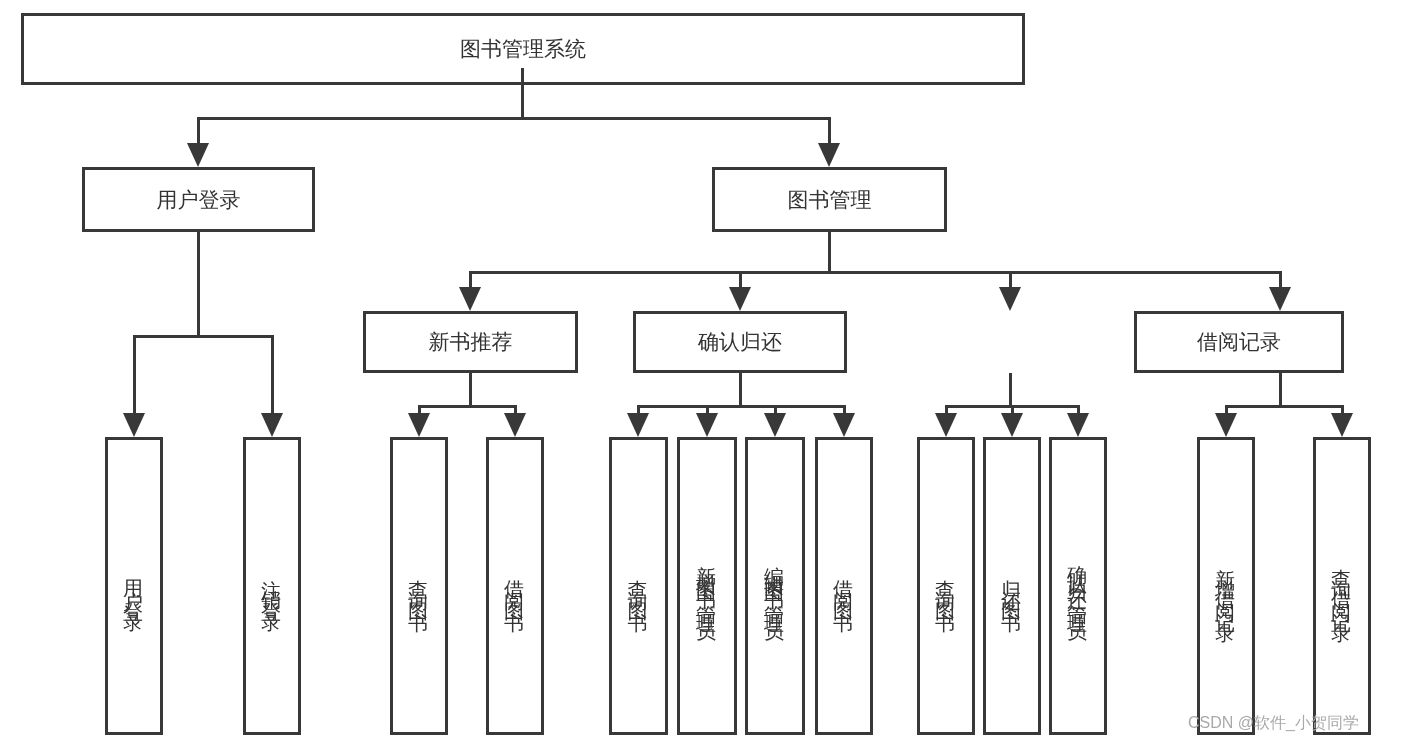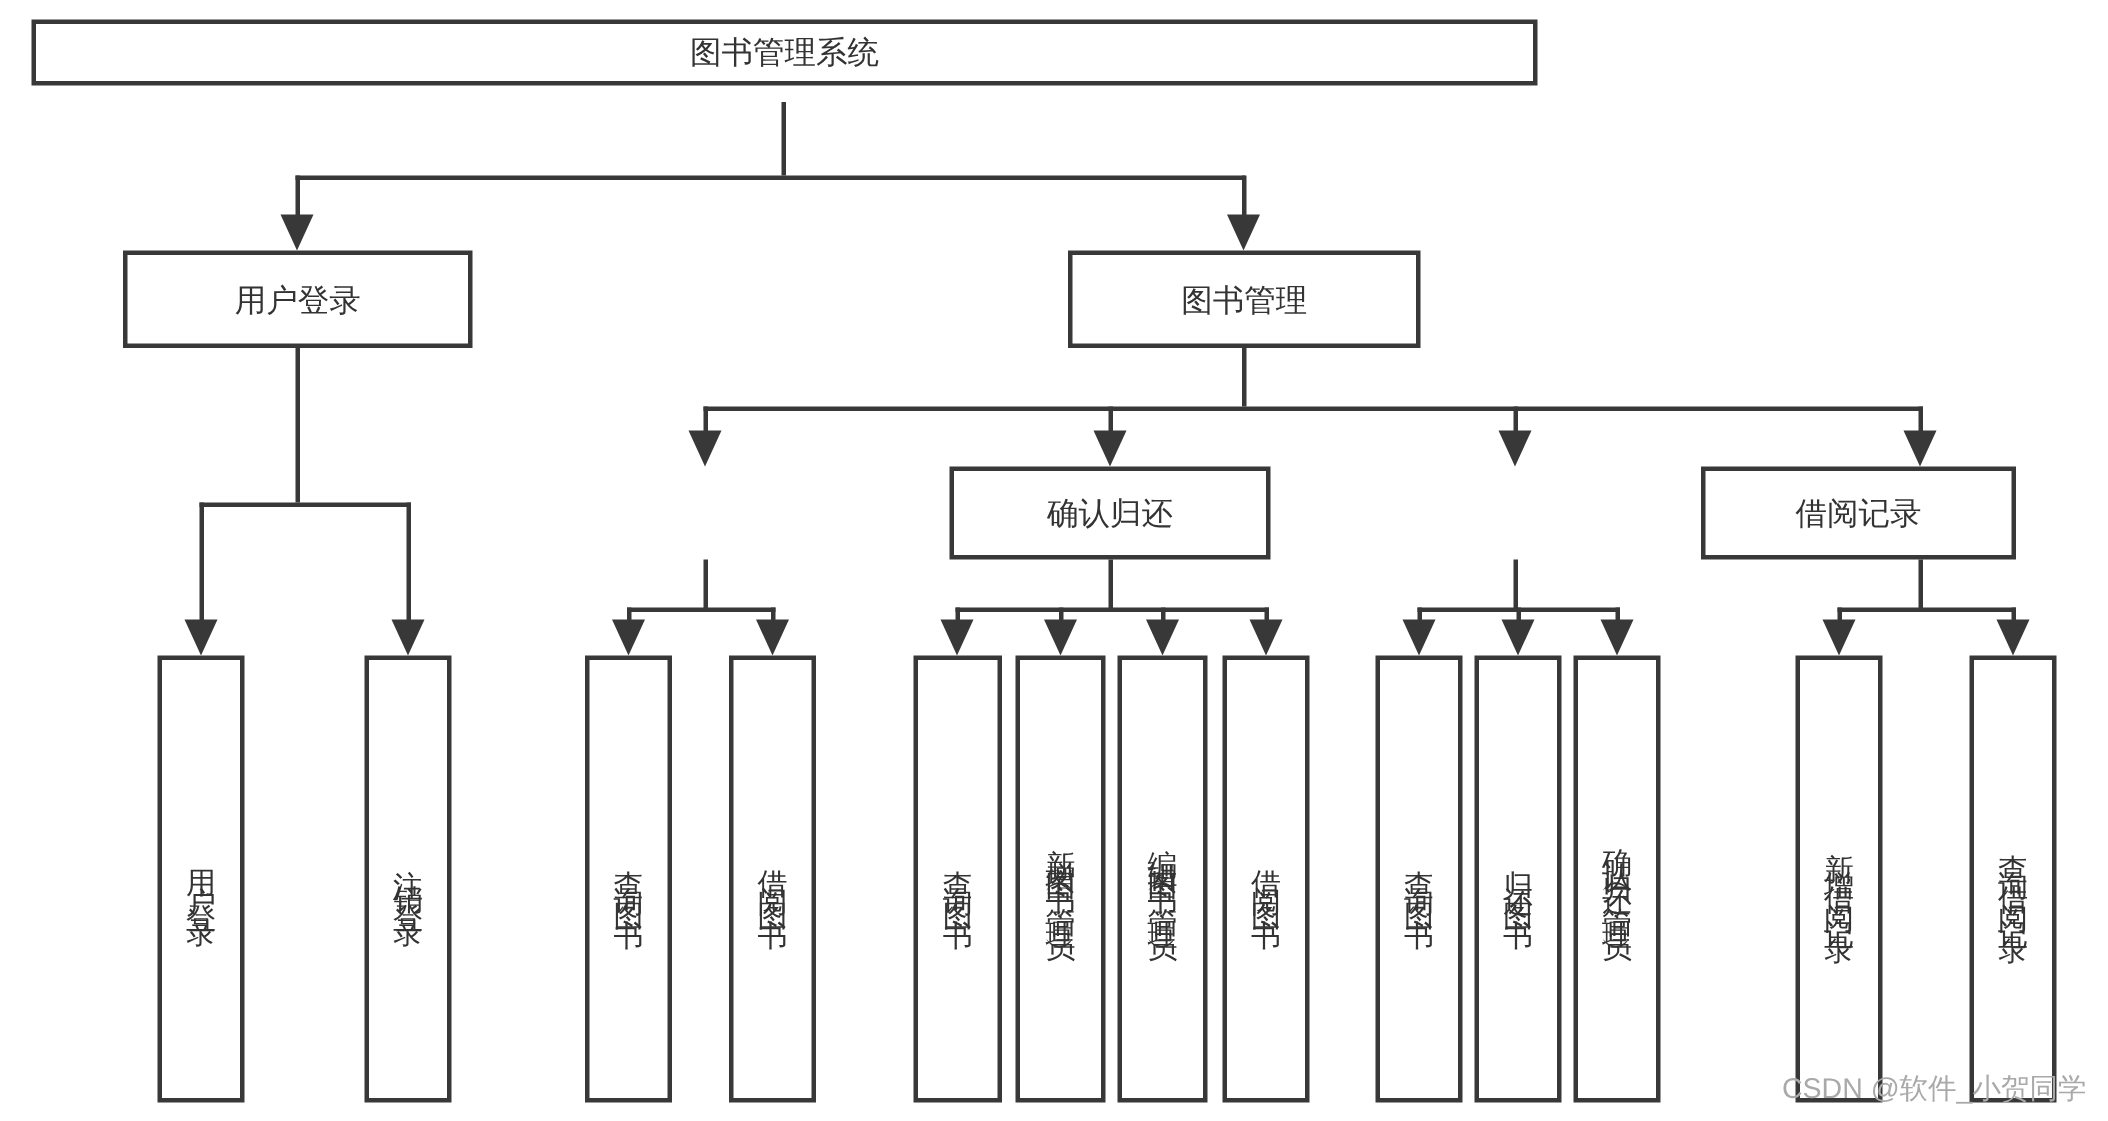--- a/index.html
+++ b/index.html
@@ -37,32 +37,32 @@
   .hline{height:3px;}
   .head{
     position:absolute;width:0;height:0;
     border-left:11px solid transparent;
     border-right:11px solid transparent;
     border-top:24px solid var(--line);
   }
   #watermark{
     position:absolute;
     left:1188px;top:713px;
-    font-size:19px;
+    font-size:16px;
     color:var(--wm);
     z-index:9;
     white-space:nowrap;
   }
 </style>
 </head>
 <body>
 
 <div id="canvas">
 
-  <div class="box h" style="left:21px;top:13px;width:1004px;height:44px;justify-content:center;">
+  <div class="box h" style="left:21px;top:13px;width:1004px;height:72px;justify-content:center;">
     <span>图书管理系统</span>
   </div>
 
   <div class="vline" style="left:521px;top:68px;height:49px;"></div>
   <div class="hline" style="left:197px;top:117px;width:633px;"></div>
   <div class="vline" style="left:197px;top:117px;height:28px;"></div>
   <div class="head" style="left:187px;top:143px;"></div>
   <div class="vline" style="left:828px;top:117px;height:28px;"></div>
   <div class="head" style="left:818px;top:143px;"></div>
 
@@ -84,20 +84,23 @@
   <div class="hline" style="left:469px;top:271px;width:813px;"></div>
   <div class="vline" style="left:469px;top:271px;height:18px;"></div>
   <div class="head" style="left:459px;top:287px;"></div>
   <div class="vline" style="left:739px;top:271px;height:18px;"></div>
   <div class="head" style="left:729px;top:287px;"></div>
   <div class="vline" style="left:1009px;top:271px;height:18px;"></div>
   <div class="head" style="left:999px;top:287px;"></div>
   <div class="vline" style="left:1279px;top:271px;height:18px;"></div>
   <div class="head" style="left:1269px;top:287px;"></div>
 
+  <div class="box h" style="left:363px;top:311px;width:215px;height:62px;">
+    <span>新书推荐</span>
+  </div>
   <div class="box h" style="left:633px;top:311px;width:214px;height:62px;">
     <span>确认归还</span>
   </div>
   <div class="box h" style="left:1134px;top:311px;width:210px;height:62px;">
     <span>借阅记录</span>
   </div>
 
   <div class="vline" style="left:469px;top:373px;height:34px;"></div>
   <div class="hline" style="left:418px;top:405px;width:99px;"></div>
   <div class="vline" style="left:418px;top:405px;height:12px;"></div>

